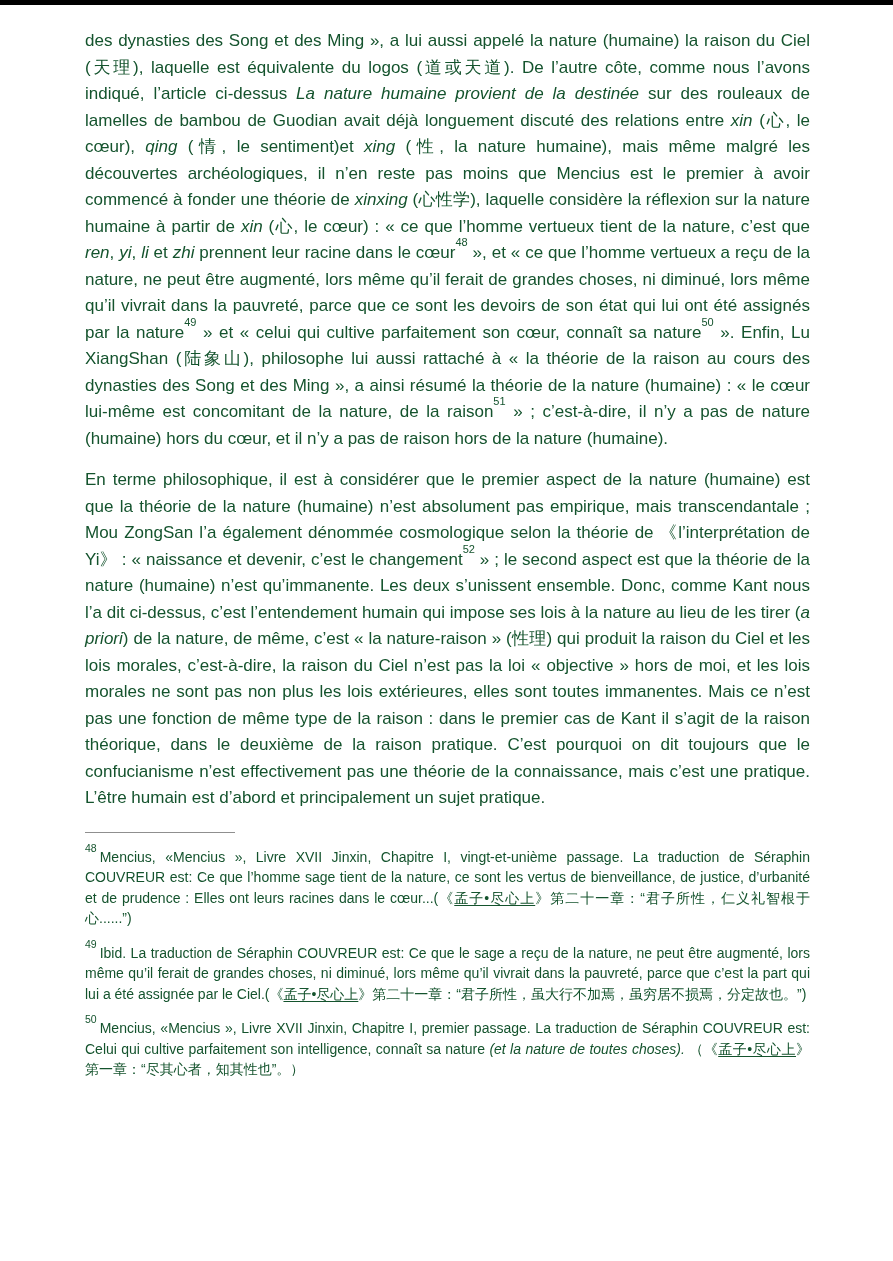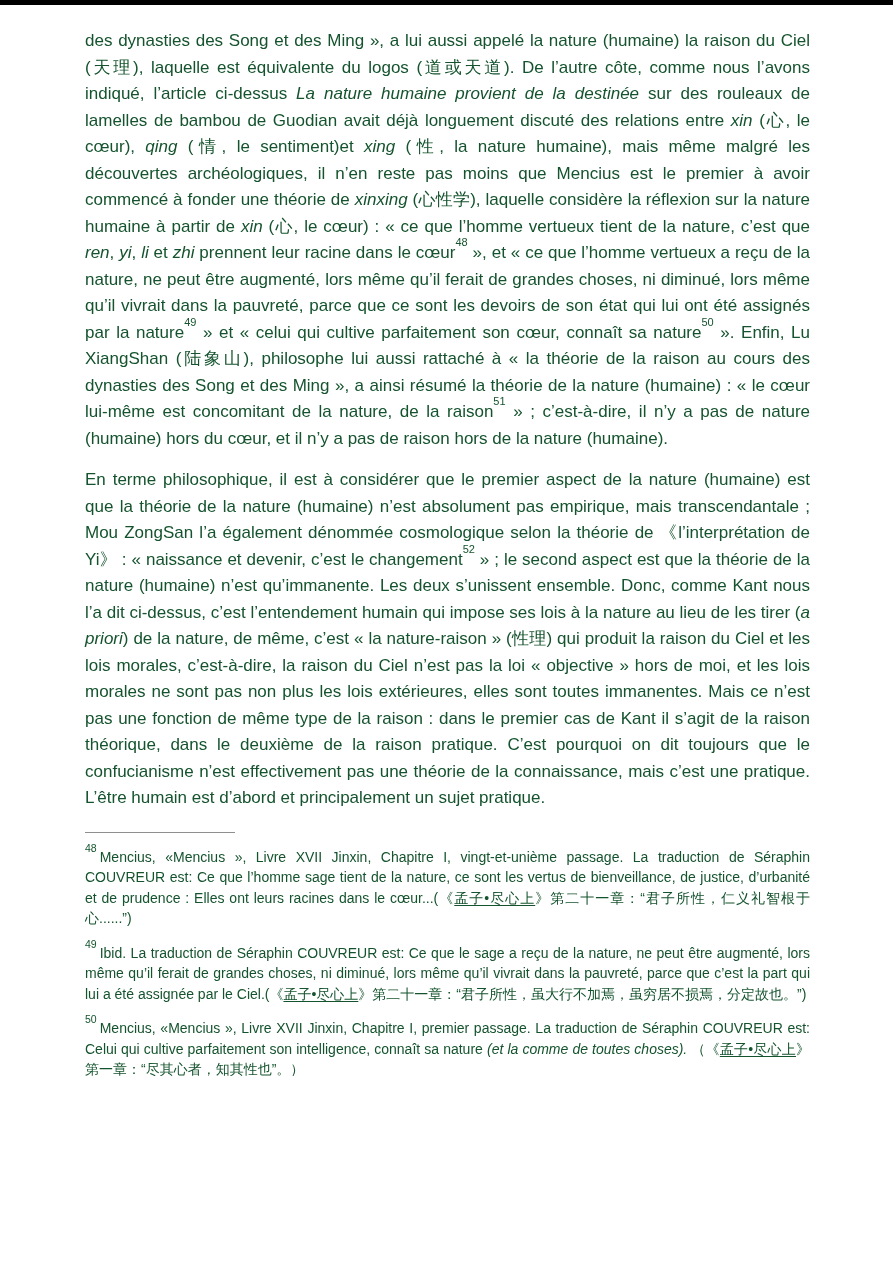--- a/index.html
+++ b/index.html
@@ -74,17 +74,17 @@
   <div class="top-edge"></div>
   <div class="content">
     <section class="body-text" id="body-text">
         <p class="para"><span>des dynasties des Song et des Ming », a lui aussi appelé la nature (humaine) la raison du Ciel (天理), laquelle est équivalente du logos (道或天道). De l’autre côte, comme nous l’avons indiqué, l’article ci-dessus </span><em>La nature humaine provient de la destinée</em><span> sur des rouleaux de lamelles de bambou de Guodian avait déjà longuement discuté des relations entre </span><em>xin</em><span> (心, le cœur), </span><em>qing</em><span> (情, le sentiment)et </span><em>xing</em><span> (性, la nature humaine), mais même malgré les découvertes archéologiques, il n’en reste pas moins que Mencius est le premier à avoir commencé à fonder une théorie de </span><em>xinxing</em><span> (心性学), laquelle considère la réflexion sur la nature humaine à partir de </span><em>xin</em><span> (心, le cœur) : « ce que l’homme vertueux tient de la nature, c’est que </span><em>ren</em><span>, </span><em>yi</em><span>, </span><em>li</em><span> et </span><em>zhi</em><span> prennent leur racine dans le cœur</span><sup class="fnref">48</sup><span> », et « ce que l’homme vertueux a reçu de la nature, ne peut être augmenté, lors même qu’il ferait de grandes choses, ni diminué, lors même qu’il vivrait dans la pauvreté, parce que ce sont les devoirs de son état qui lui ont été assignés par la nature</span><sup class="fnref">49</sup><span> » et « celui qui cultive parfaitement son cœur, connaît sa nature</span><sup class="fnref">50</sup><span> ». Enfin, Lu XiangShan (陆象山), philosophe lui aussi rattaché à « la théorie de la raison au cours des dynasties des Song et des Ming », a ainsi résumé la théorie de la nature (humaine) : « le cœur lui-même est concomitant de la nature, de la raison</span><sup class="fnref">51</sup><span> » ; c’est-à-dire, il n’y a pas de nature (humaine) hors du cœur, et il n’y a pas de raison hors de la nature (humaine).</span></p>
         <p class="para"><span>En terme philosophique, il est à considérer que le premier aspect de la nature (humaine) est que la théorie de la nature (humaine) n’est absolument pas empirique, mais transcendantale ; Mou ZongSan l’a également dénommée cosmologique selon la théorie de 《l’interprétation de Yi》 : « naissance et devenir, c’est le changement</span><sup class="fnref">52</sup><span> » ; le second aspect est que la théorie de la nature (humaine) n’est qu’immanente. Les deux s’unissent ensemble. Donc, comme Kant nous l’a dit ci-dessus, c’est l’entendement humain qui impose ses lois à la nature au lieu de les tirer (</span><em>a priori</em><span>) de la nature, de même, c’est « la nature-raison » (性理) qui produit la raison du Ciel et les lois morales, c’est-à-dire, la raison du Ciel n’est pas la loi « objective » hors de moi, et les lois morales ne sont pas non plus les lois extérieures, elles sont toutes immanentes. Mais ce n’est pas une fonction de même type de la raison : dans le premier cas de Kant il s’agit de la raison théorique, dans le deuxième de la raison pratique. C’est pourquoi on dit toujours que le confucianisme n’est effectivement pas une théorie de la connaissance, mais c’est une pratique. L’être humain est d’abord et principalement un sujet pratique.</span></p>
       </section>
     <hr class="fn-sep">
     <section class="footnotes" id="footnotes">
         <p class="footnote"><sup class="fnmark">48</sup><span>Mencius, «Mencius », Livre XVII Jinxin, Chapitre I, vingt-et-unième passage. La traduction de Séraphin COUVREUR est: Ce que l’homme sage tient de la nature, ce sont les vertus de bienveillance, de justice, d’urbanité et de prudence : Elles ont leurs racines dans le cœur...(《</span><span class="u-cjk">孟子•尽心上</span><span>》第二十一章：“君子所性，仁义礼智根于心......”)</span></p>
         <p class="footnote"><sup class="fnmark">49</sup><span>Ibid. La traduction de Séraphin COUVREUR est: Ce que le sage a reçu de la nature, ne peut être augmenté, lors même qu’il ferait de grandes choses, ni diminué, lors même qu’il vivrait dans la pauvreté, parce que c’est la part qui lui a été assignée par le Ciel.(《</span><span class="u-cjk">孟子•尽心上</span><span>》第二十一章：“君子所性，虽大行不加焉，虽穷居不损焉，分定故也。”)</span></p>
-        <p class="footnote"><sup class="fnmark">50</sup><span>Mencius, «Mencius », Livre XVII Jinxin, Chapitre I, premier passage. La traduction de Séraphin COUVREUR est: Celui qui cultive parfaitement son intelligence, connaît sa nature </span><em>(et la comme de toutes choses).</em><span> （《</span><span class="u-cjk">孟子•尽心上</span><span>》第一章：“尽其心者，知其性也”。）</span></p>
+        <p class="footnote"><sup class="fnmark">50</sup><span>Mencius, «Mencius », Livre XVII Jinxin, Chapitre I, premier passage. La traduction de Séraphin COUVREUR est: Celui qui cultive parfaitement son intelligence, connaît sa nature </span><em>(et la nature de toutes choses).</em><span> （《</span><span class="u-cjk">孟子•尽心上</span><span>》第一章：“尽其心者，知其性也”。）</span></p>
         <p class="footnote"><sup class="fnmark">51</sup><span>Le chinois est: «</span><span class="u-cjk">本心即性即理</span><span>».</span></p>
       </section>
   </div>
 </div>
 
 </body></html>

